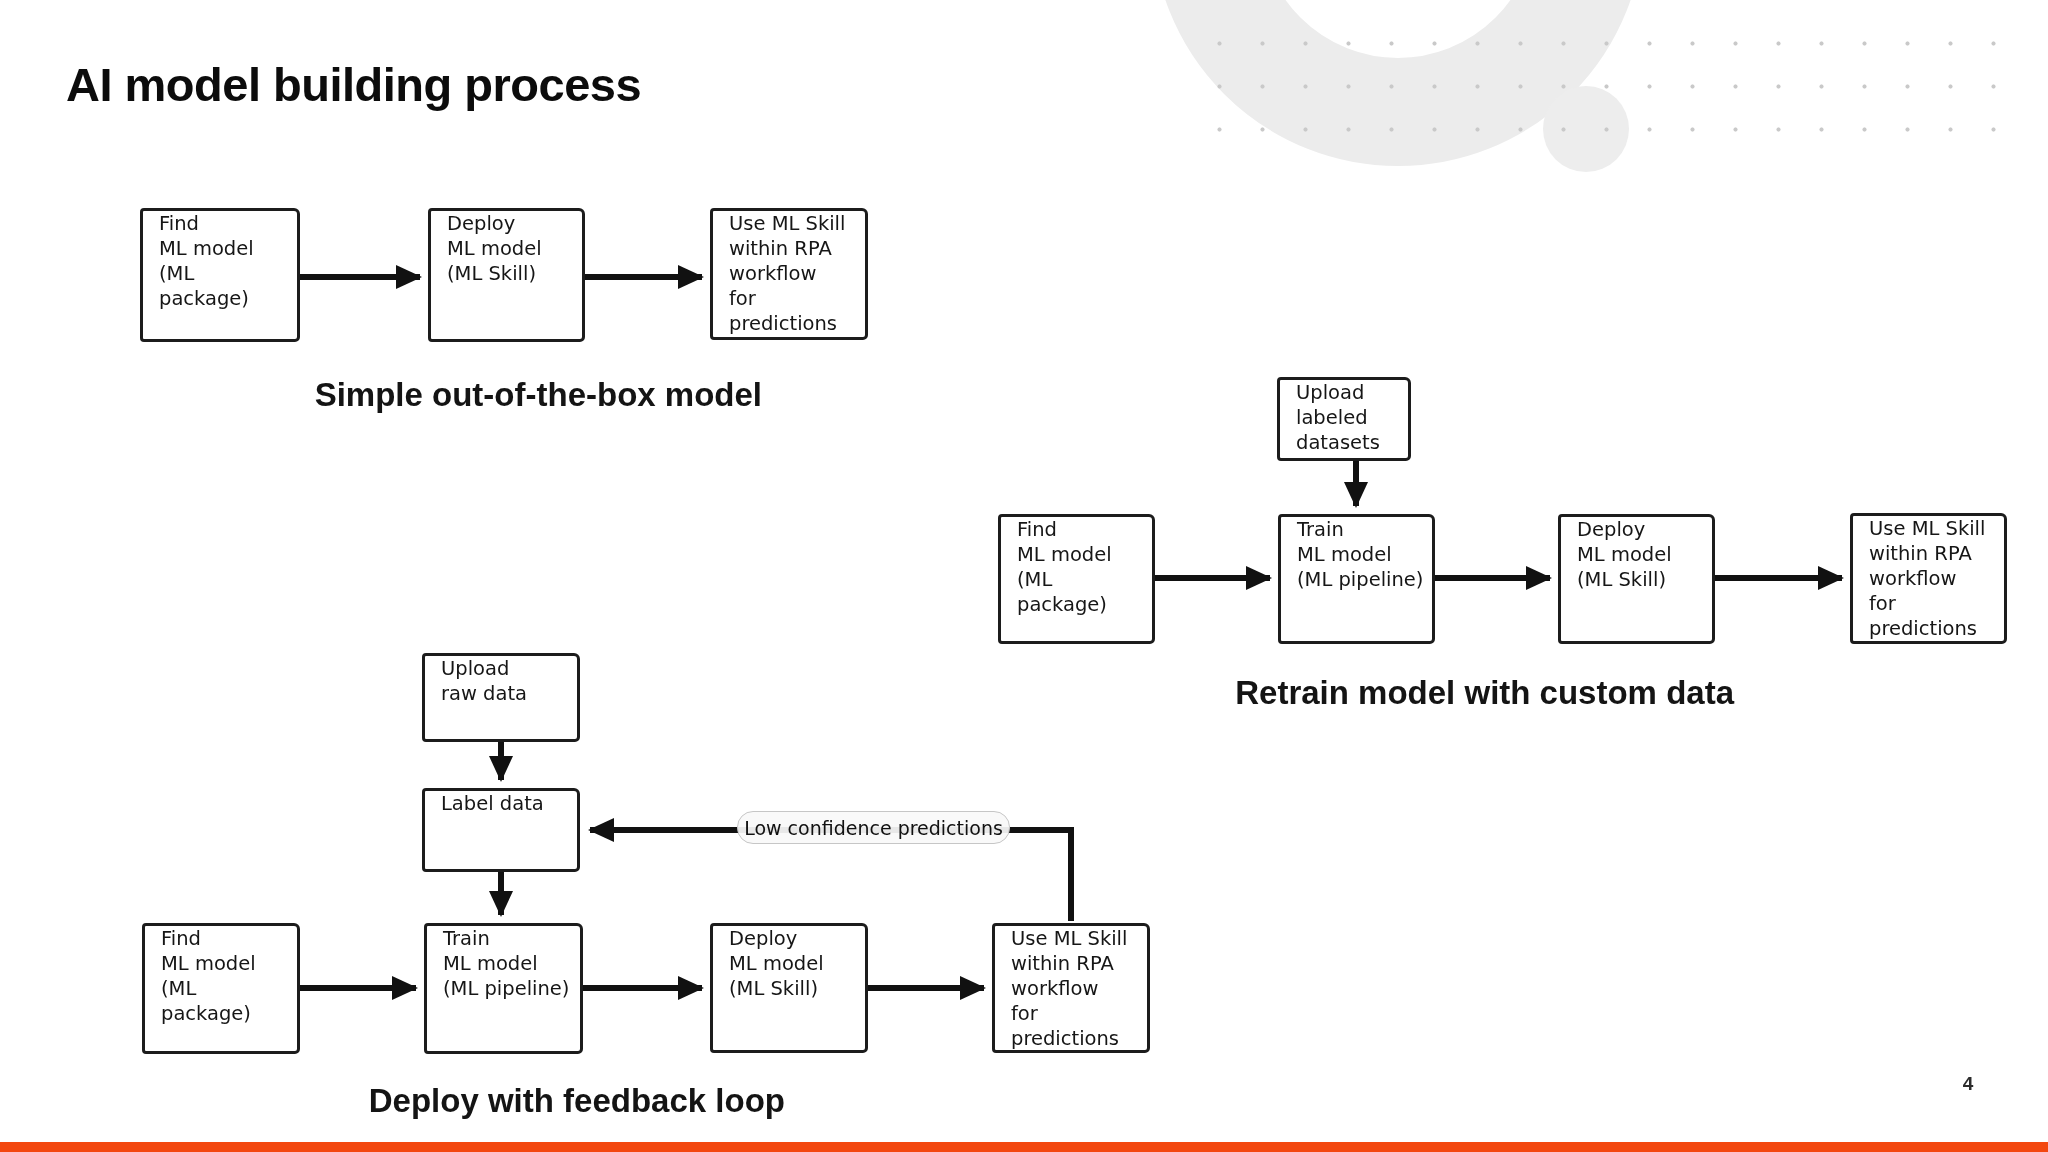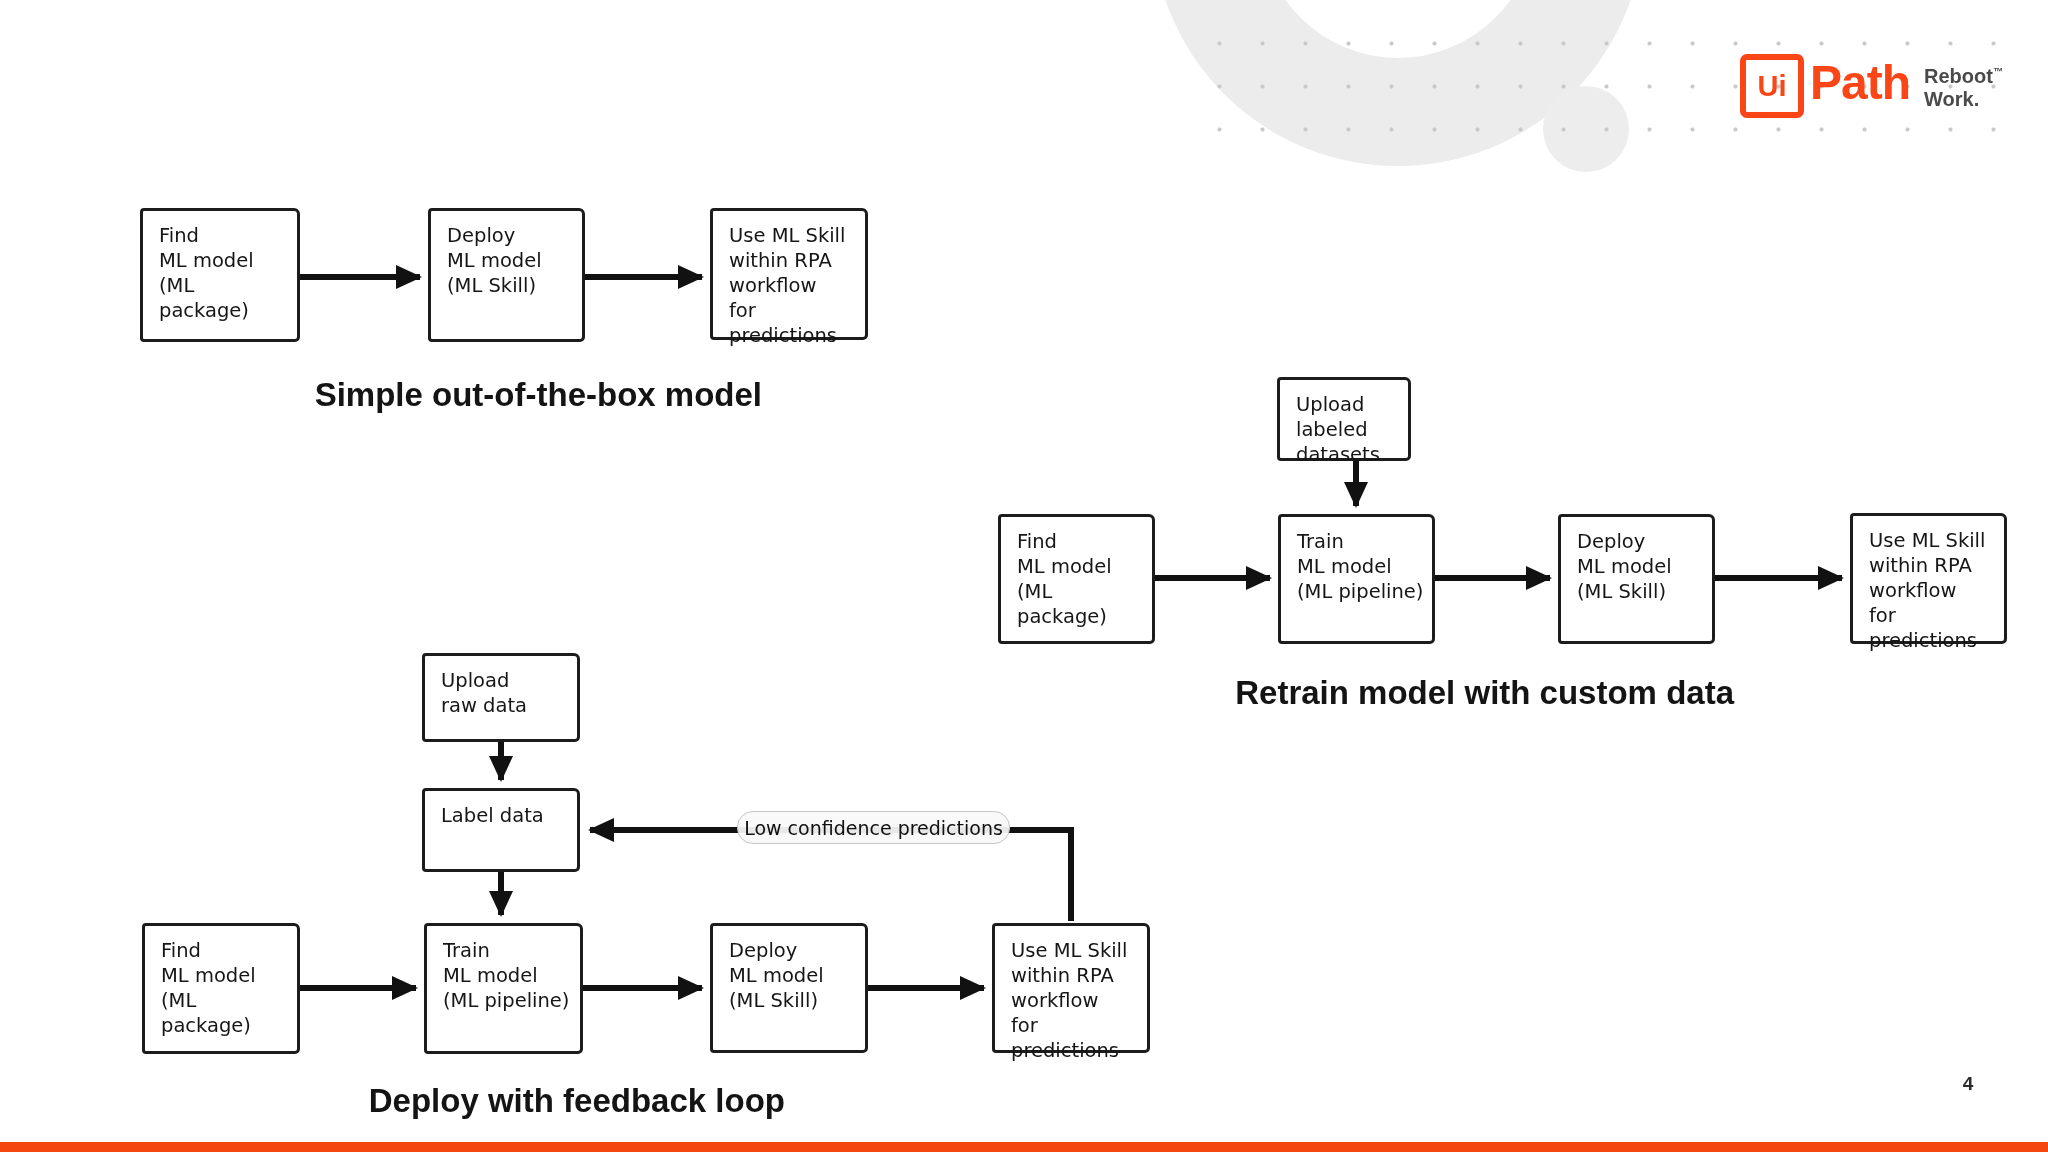--- a/index.html
+++ b/index.html
@@ -14,21 +14,21 @@
   .title{position:absolute;left:66px;top:57px;font-size:47px;font-weight:700;color:#0c0c0c;
          letter-spacing:-0.5px;z-index:5;}
   .caption{position:absolute;font-size:33px;font-weight:700;color:#141414;text-align:right;
            width:620px;z-index:5;}
   .cap1{left:142px;top:376px;}
   .cap2{left:1114px;top:674px;}
   .cap3{left:165px;top:1082px;}
   
   .fbox{position:absolute;background:#fff;border:3.5px solid #1c1c1c;border-radius:4px 6px 5px 4px;
         box-sizing:border-box;font-family:"DejaVu Sans",sans-serif;font-size:19.5px;line-height:25px;
-        color:#161616;padding:12px 8px 0 16px;white-space:pre-line;z-index:6;}
+        color:#161616;padding:0 8px 0 16px;white-space:pre-line;z-index:6;}
   
   .arrows{position:absolute;left:0;top:0;z-index:4;pointer-events:none;}
   
   .pill{position:absolute;left:737px;top:811px;width:273px;height:33px;z-index:7;
         background:rgba(249,249,249,0.93);border:1.5px solid #c6c6c6;border-radius:16px;
         box-sizing:border-box;font-family:"DejaVu Sans",sans-serif;font-size:19px;color:#111;
         display:flex;align-items:center;justify-content:center;}
   
   .logo{position:absolute;left:1740px;top:50px;z-index:5;display:flex;align-items:flex-start;}
   .logo-ui{width:52px;height:52px;border:6px solid #FA4616;border-radius:7px;margin-top:4px;
@@ -48,29 +48,22 @@
 <body>
 
 <div class="slide">
 
   <svg class="deco-svg" width="2048" height="300" viewBox="0 0 2048 300">
     <circle cx="1398" cy="-80" r="192" fill="none" stroke="#ececec" stroke-width="108"></circle>
     <circle cx="1586" cy="129" r="43" fill="#ededed"></circle>
   </svg>
   <div class="dots"></div>
 
+  <div class="title">AI model building process</div>
 
-  <div class="logo">
-    <div class="logo-ui">Ui</div>
-    <div class="logo-path">Path</div>
-    <div class="logo-tag">
-      <span>Reboot</span><span class="tm">™</span><br>
-      <span>Work.</span>
-    </div>
-  </div>
 
   <svg class="arrows" width="2048" height="1152" viewBox="0 0 2048 1152">
     <defs>
       <marker id="ah" markerUnits="userSpaceOnUse" markerWidth="28" markerHeight="26" refX="25" refY="13" orient="auto">
         <path d="M1,1 L27,13 L1,25 Z" fill="#111"></path>
       </marker>
     </defs>
 
     <line x1="298" y1="277" x2="420" y2="277" stroke="#111" stroke-width="6" marker-end="url(#ah)"></line>
     <line x1="583" y1="277" x2="702" y2="277" stroke="#111" stroke-width="6" marker-end="url(#ah)"></line>

